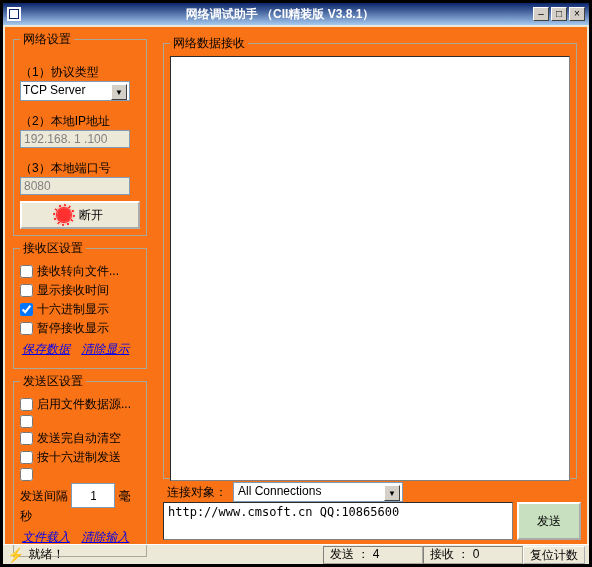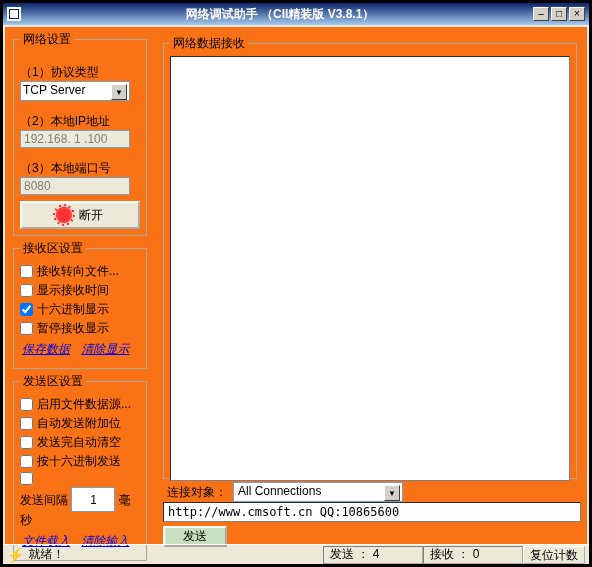--- a/index.html
+++ b/index.html
@@ -27,21 +27,21 @@
 .chk { display:flex; align-items:center; gap:4px; margin:2px 0; }
 .chk input { width:13px;height:13px; }
 .linkrow { margin:4px 2px;font-style:italic; }
 a.link { color:#0000ee; text-decoration:underline; cursor:pointer; margin-right:8px; }
 .spin { width:44px; height:25px; border:1px solid #7f9db9; padding:1px 18px; text-align:left; }
 .recv-group { position:absolute; left:154px; top:4px; right:6px; height:444px; }
 .recv-area { width:100%; height:425px; background:#fff; border:1px inset #808080; }
 .conn-row { position:absolute; left:162px; top:454px; right:6px; height:22px; display:flex; align-items:center; gap:6px; }
 .conn-combo { width:170px; height:20px; border:1px solid #7f9db9; background:#fff; padding:1px 4px; position:relative; }
 .conn-combo::after { content:"▼"; position:absolute; right:2px; top:2px; font-size:8px; background:#d4d0c8;border:1px solid #fff;border-right-color:#404040;border-bottom-color:#404040;width:14px;height:14px;display:flex;align-items:center;justify-content:center; }
-.send-row { position:absolute; left:158px; bottom:4px; right:6px; height:38px; display:flex; gap:4px;flex-direction:column; }
+.send-row { position:absolute; left:158px; bottom:4px; right:6px; height:38px; display:flex; gap:4px; }
 .send-area { flex:1; background:#fff; border:1px inset #808080; padding:2px 4px; font-family:monospace; }
 .send-btn { width:64px; background:#c8e0c0; border:2px outset #fff; display:flex;align-items:center;justify-content:center; }
 .statusbar { position:absolute; left:0; bottom:0; right:0; height:20px; border-top:1px solid #fff; display:flex; align-items:center; padding:0 4px; gap:0; }
 .sb-cell { border:1px solid #aca899; border-top-color:#808080; border-left-color:#808080; height:18px; padding:1px 6px; display:flex;align-items:center; }
 .sb-ready { flex:1; display:flex; align-items:center; gap:4px; }
 .bolt { color:#d4a000; font-size:14px; }
 .reset-btn { height:18px; padding:0 6px; border:1px outset #fff; background:#ece9d8; }
 </style>
 </head>
 <body>
@@ -98,21 +98,20 @@
       </fieldset>
 
       <fieldset>
         <legend>发送区设置</legend>
         <label class="chk">
             <input type="checkbox" style="">
             <span>启用文件数据源...</span>
           </label>
         <label class="chk">
             <input type="checkbox" style="">
-            <span>自动发送附加位</span>
           </label>
         <label class="chk">
             <input type="checkbox" style="">
             <span>发送完自动清空</span>
           </label>
         <label class="chk">
             <input type="checkbox" style="">
             <span>按十六进制发送</span>
           </label>
         <label class="chk">

